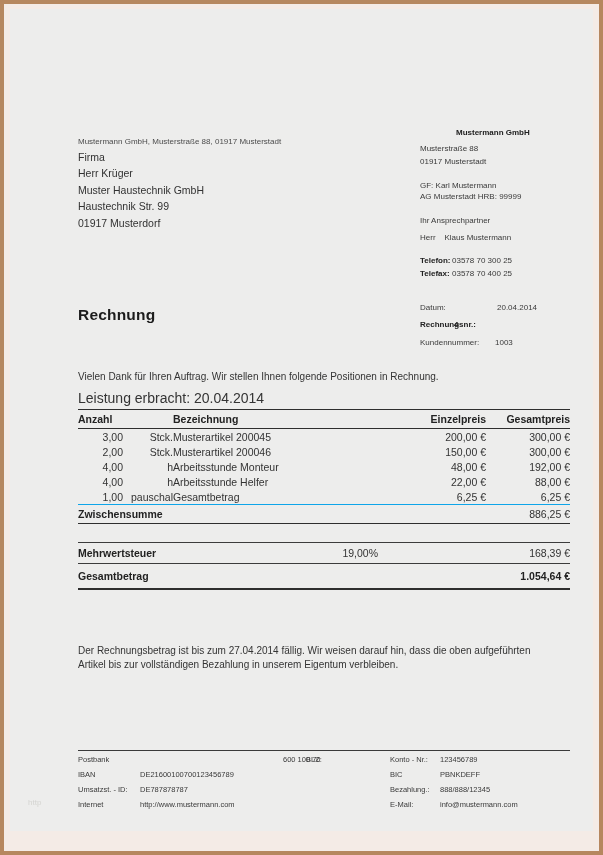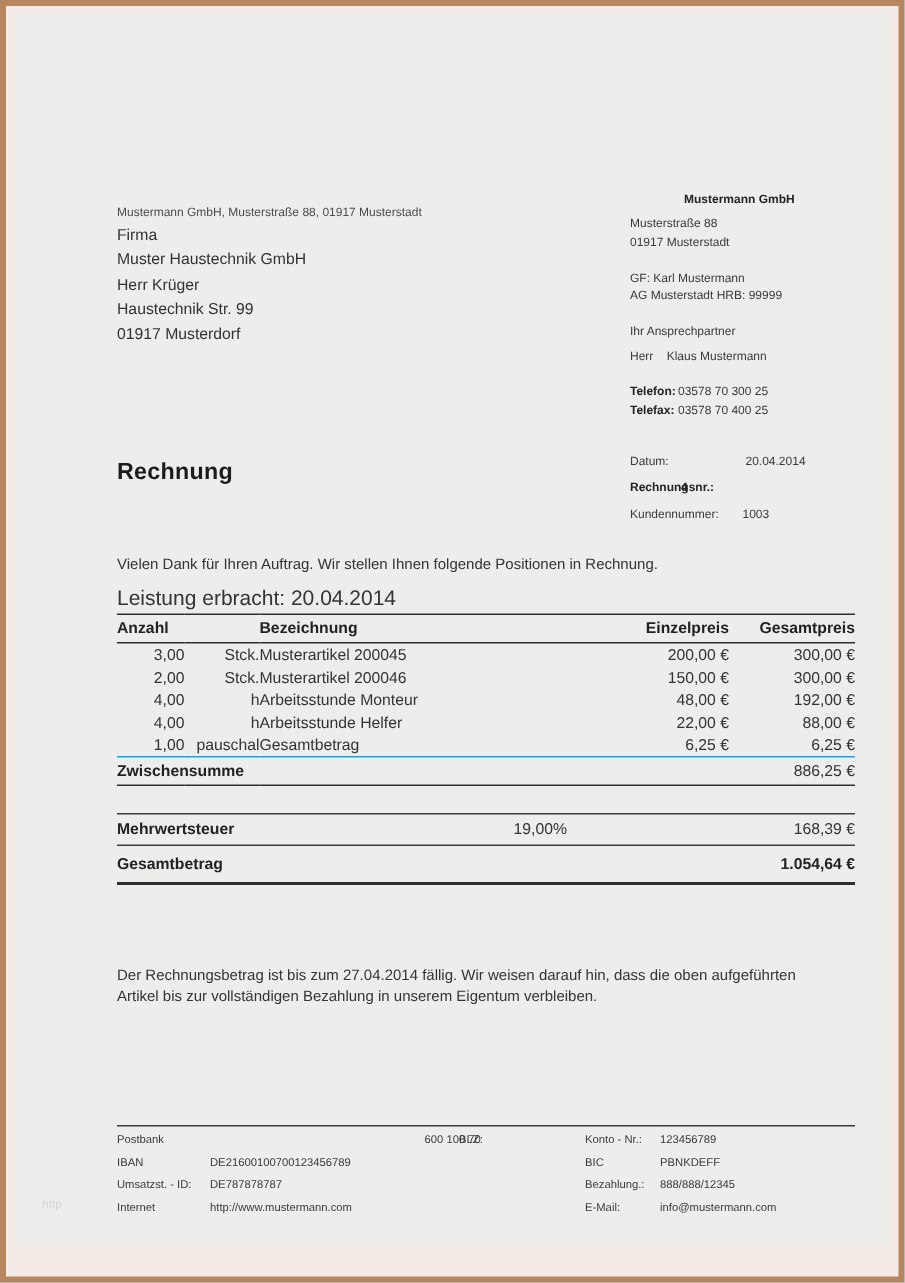--- a/index.html
+++ b/index.html
@@ -80,22 +80,22 @@
 <body>
 
 <div class="canvas">
   <div class="sheet"></div>
   <div class="frame-border"></div>
 
   <div class="abs sender-line">Mustermann GmbH, Musterstraße 88, 01917 Musterstadt</div>
 
   <div class="abs recipient">
     <div>Firma</div>
+    <div>Herr Krüger</div>
     <div>Muster Haustechnik GmbH</div>
-    <div>Herr Krüger</div>
     <div>Haustechnik Str. 99</div>
     <div>01917 Musterdorf</div>
   </div>
 
   <div class="abs company">
     <div class="cl c-name">Mustermann GmbH</div>
     <div class="cl c-street">Musterstraße 88</div>
     <div class="cl c-city">01917 Musterstadt</div>
     <div class="cl c-gf">GF: Karl Mustermann</div>
     <div class="cl c-reg">AG Musterstadt HRB: 99999</div>

